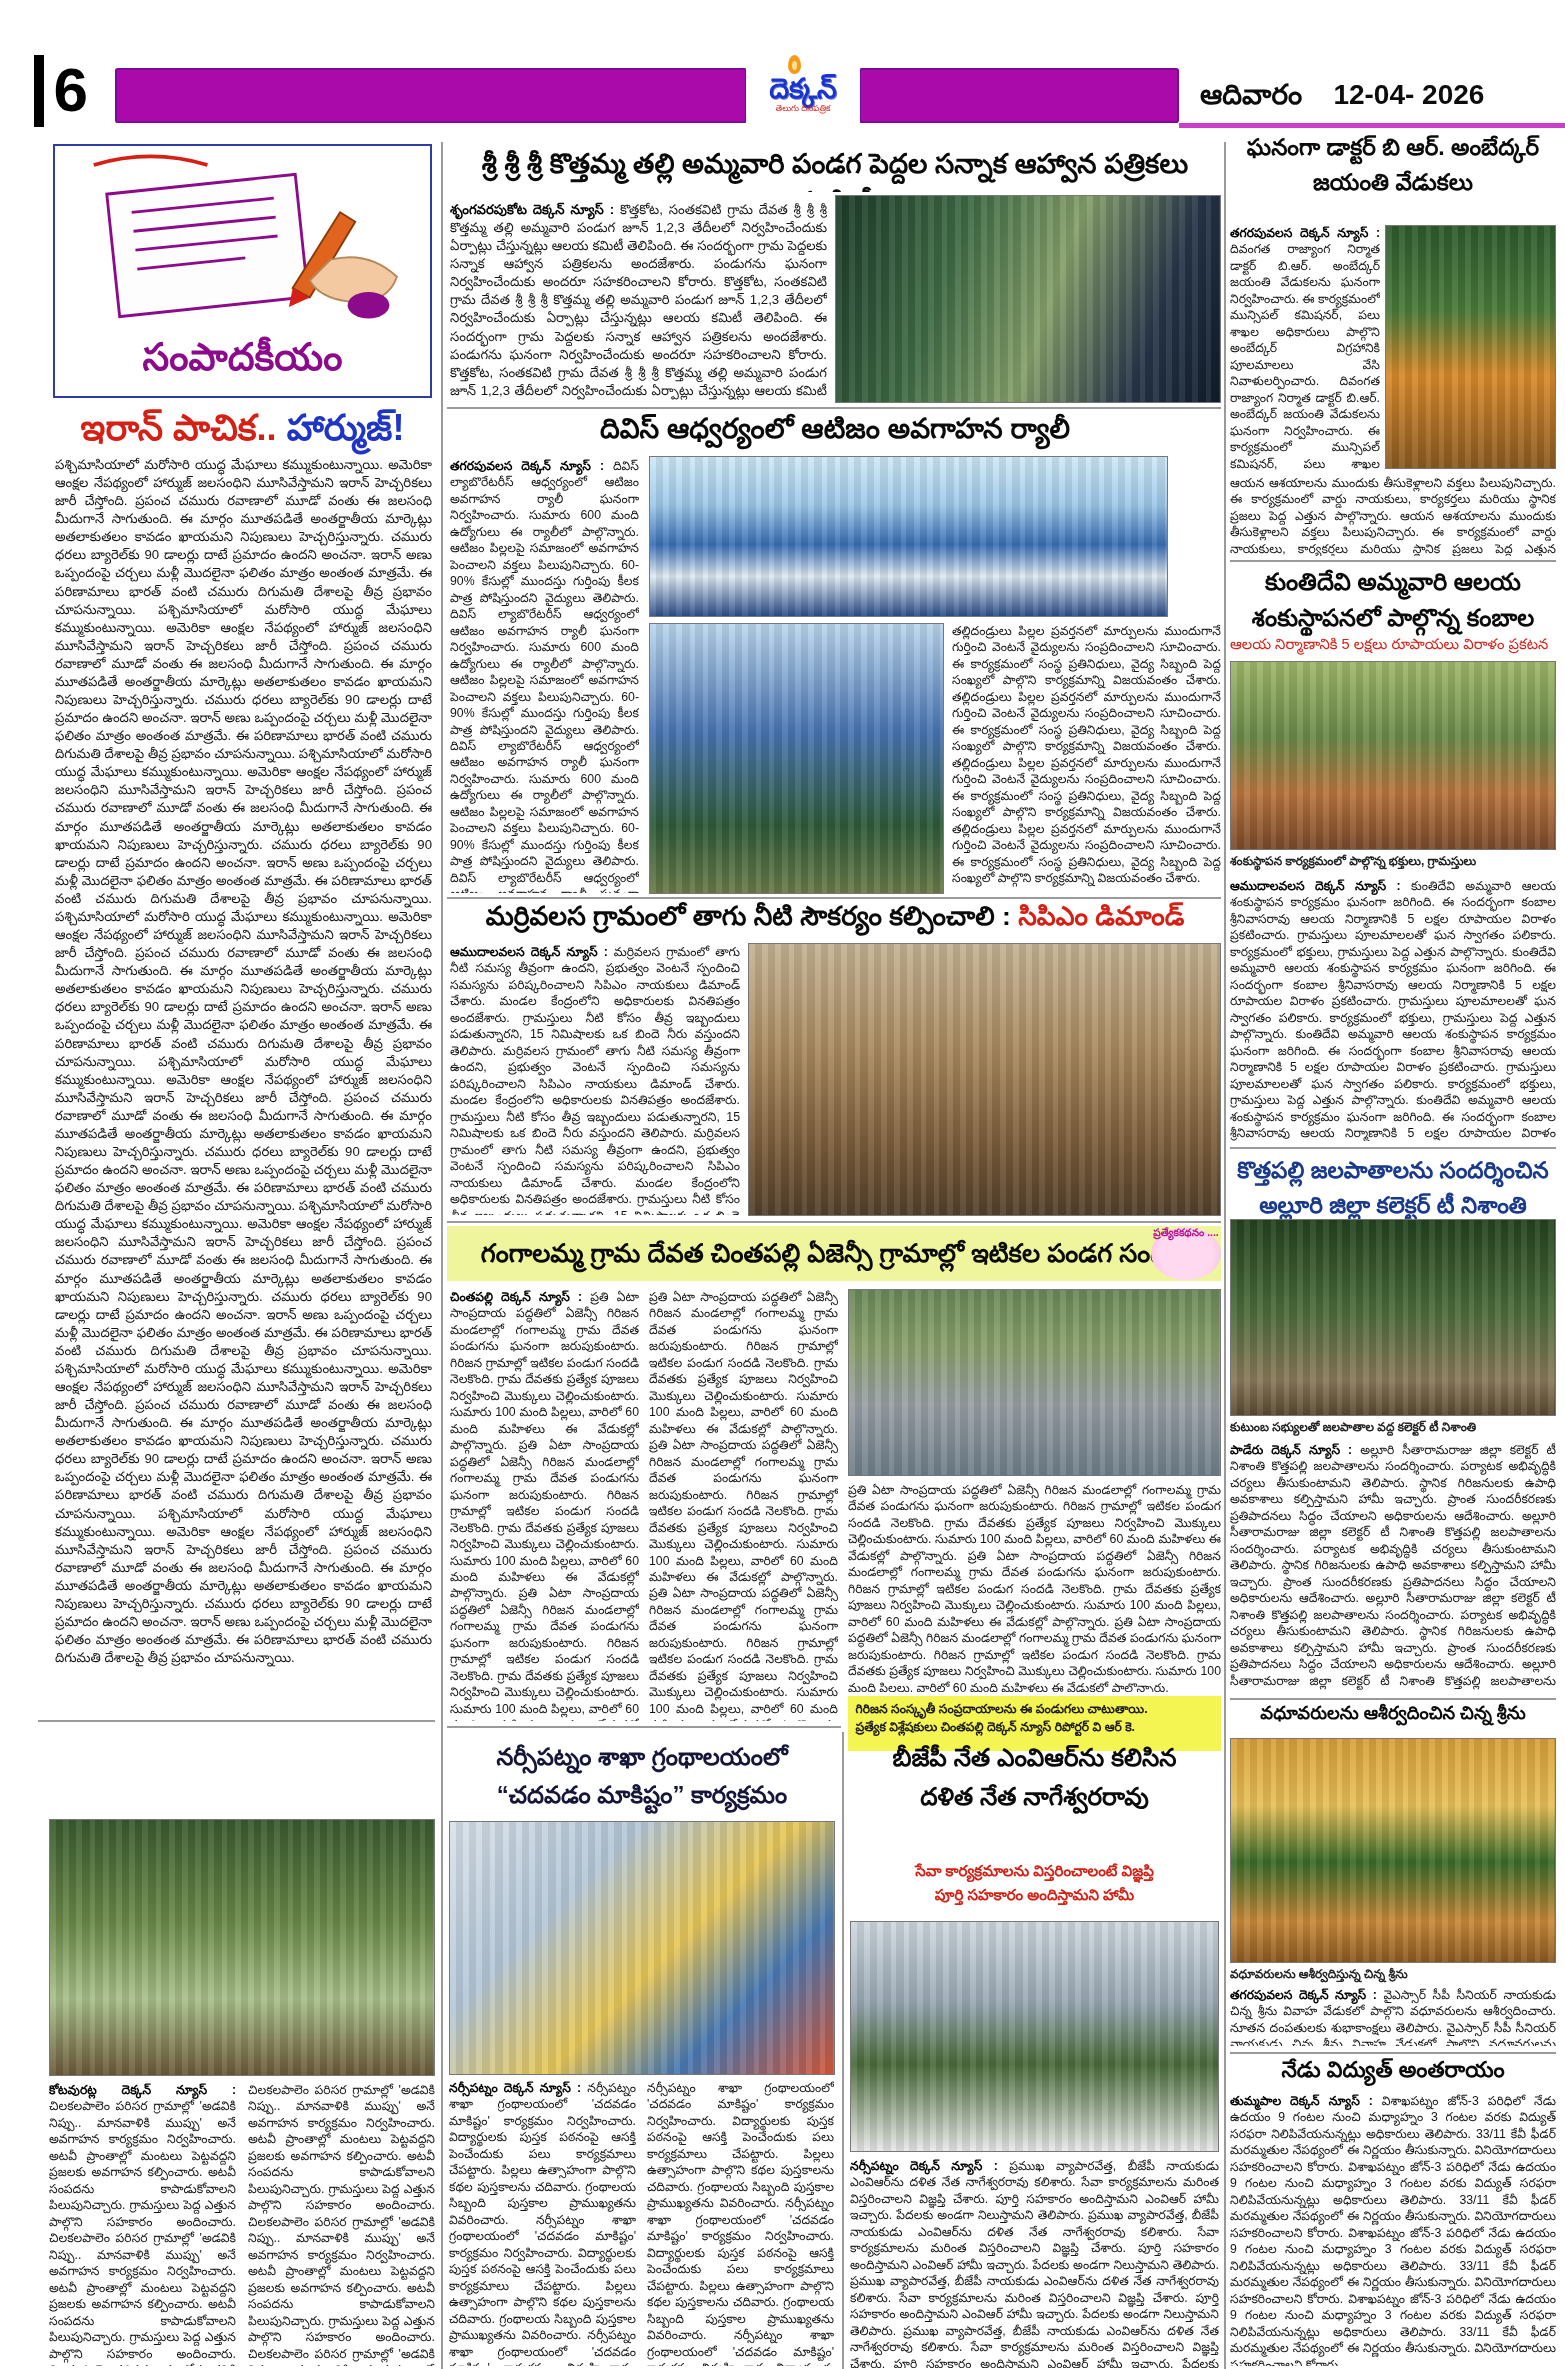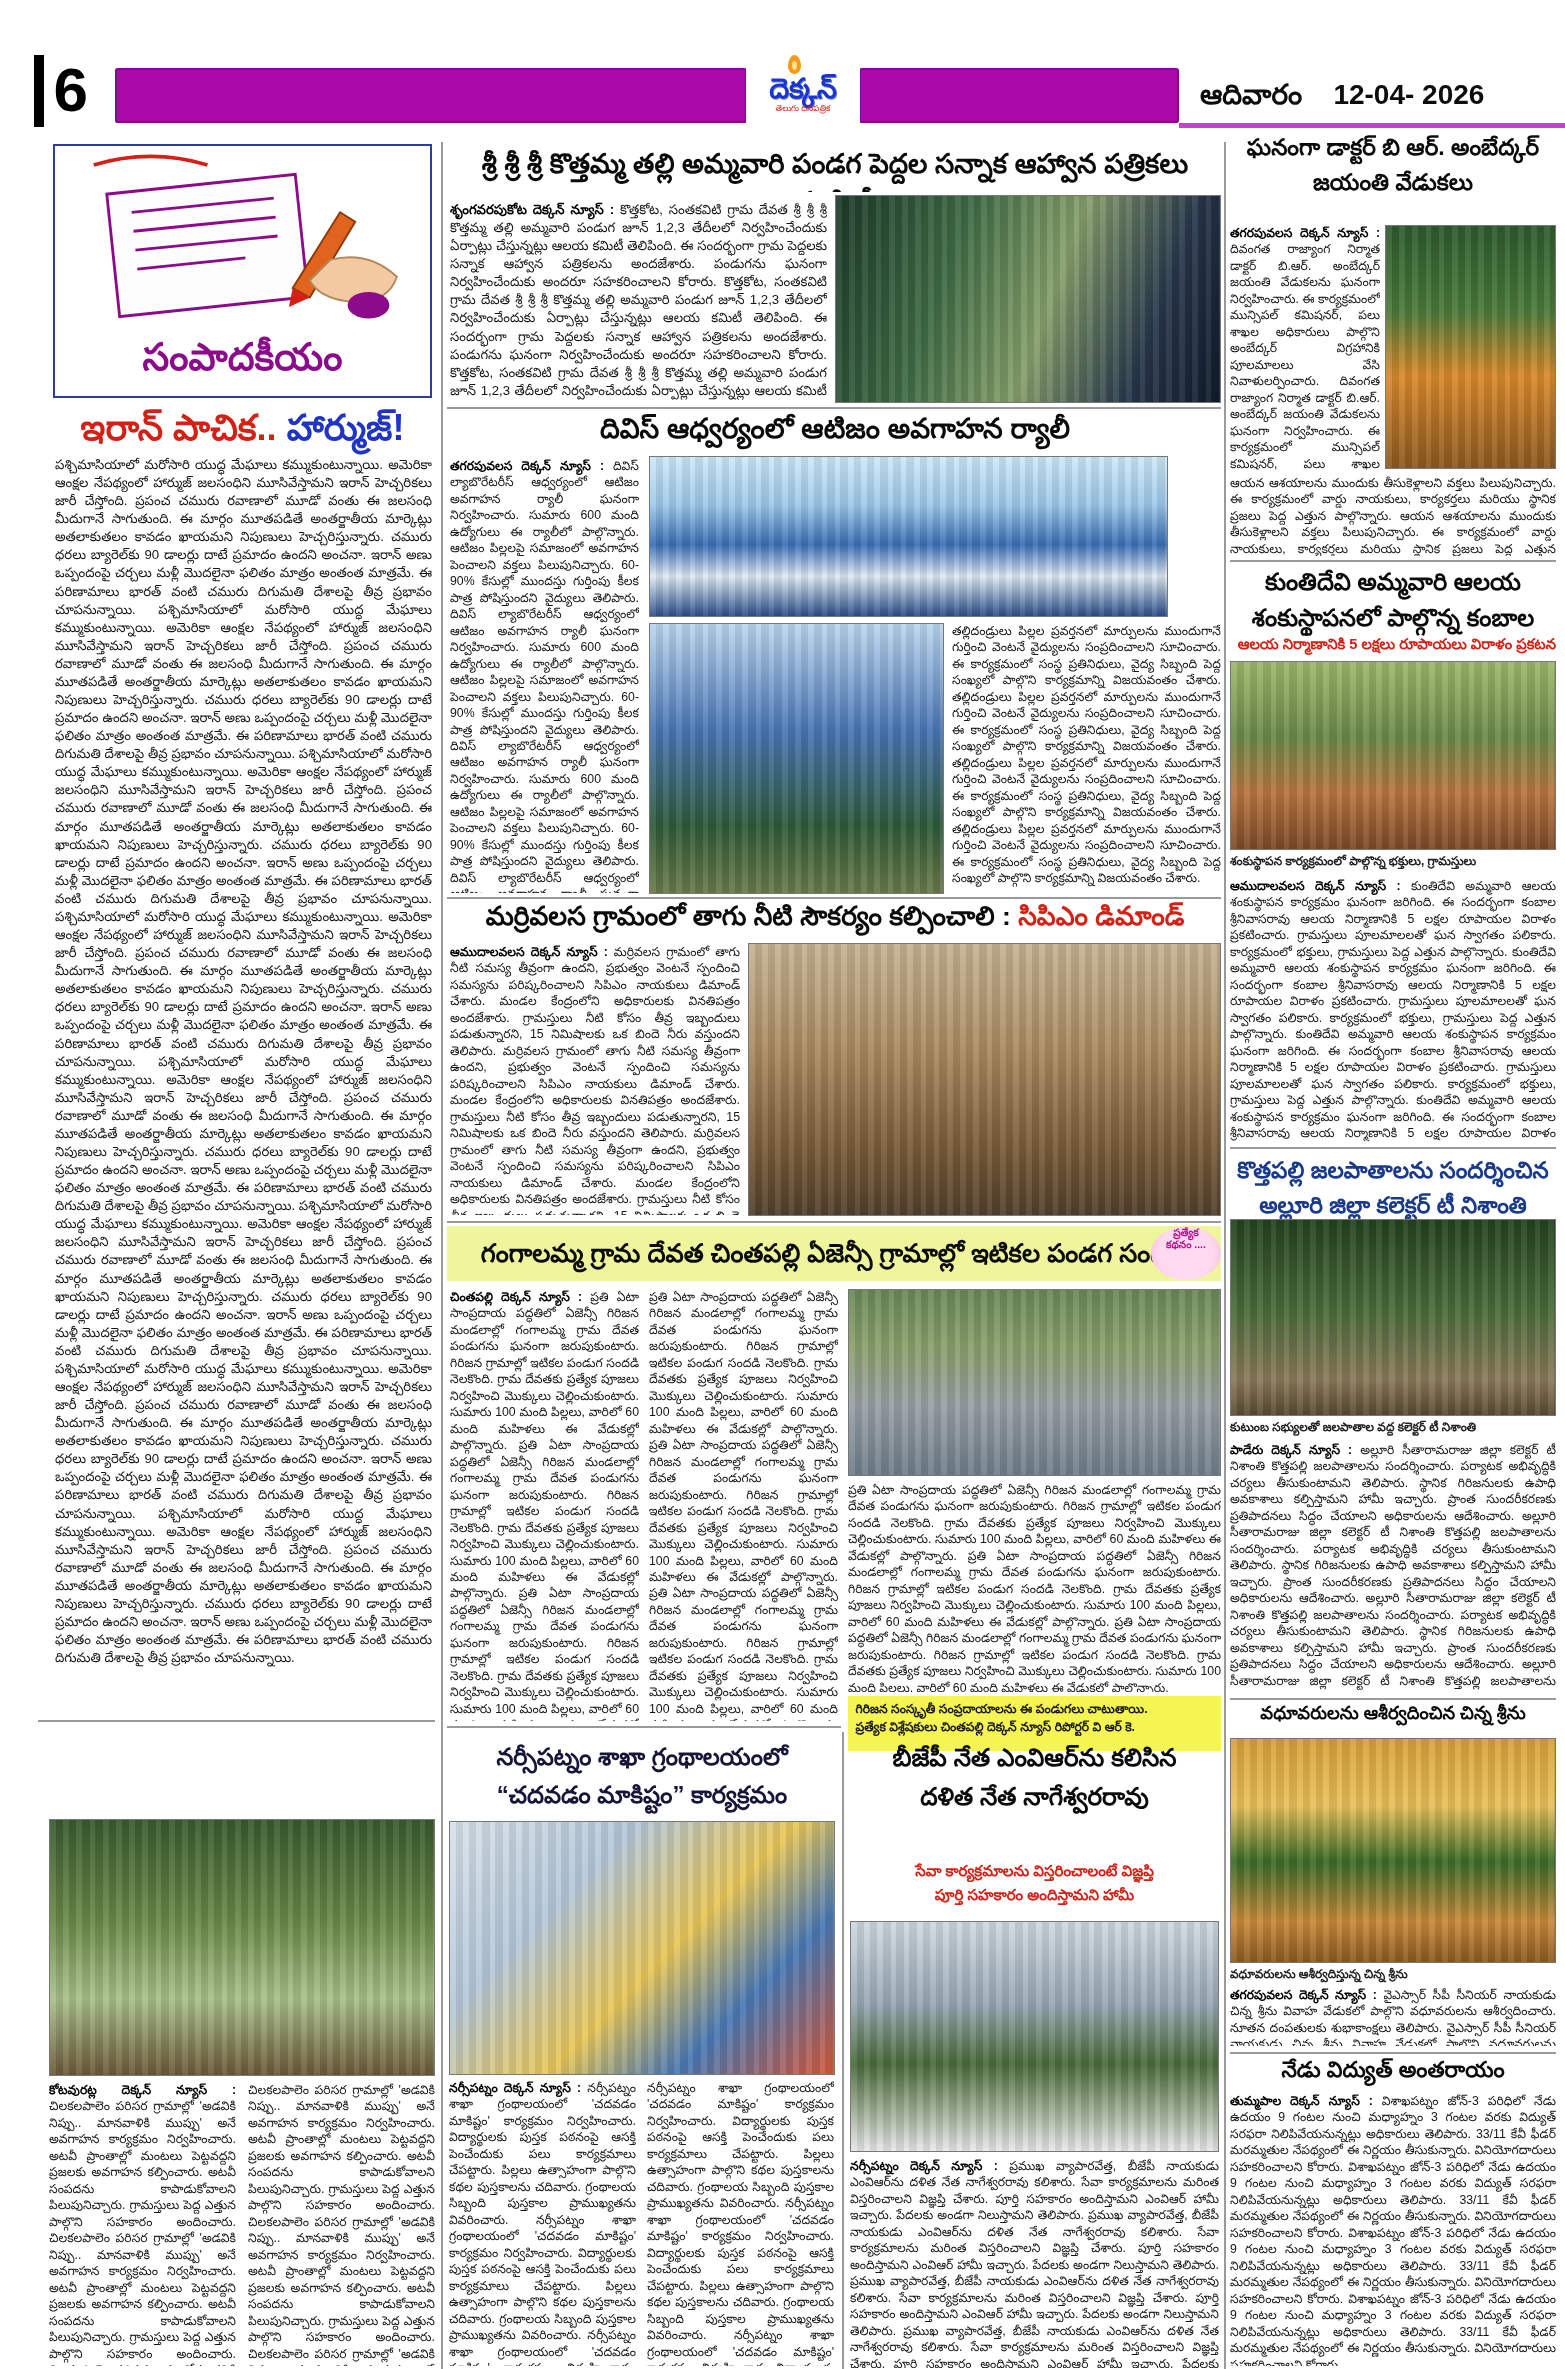--- a/index.html
+++ b/index.html
@@ -51,21 +51,21 @@
   .ph-chilaka{background:linear-gradient(180deg,#3a5b2f,#6b8a4a 40%,#a9c08a 70%,#6b5a3a);}
   .ph-narsi{background:linear-gradient(135deg,#d9e2ea,#b5c8d9 30%,#e8c85a 55%,#4a7ab5 75%,#d95a3a);}
   .ph-bjp{background:linear-gradient(180deg,#cfd9df,#9aa9b5 35%,#4a6b3a 62%,#e8e8e8);}
   .ph-wedding{background:linear-gradient(180deg,#d9a23a,#e8c05a 30%,#3a6b2a 55%,#c98a3a 82%,#8a5a22);}
   
   .band-yellow{background:#eef59d;}
   .note-yellow{background:#f4f453;font-size:12.3px;font-weight:bold;line-height:1.5;
                padding:3.8px 7.6px;box-sizing:border-box;color:#1a1a1a;}
   .badge{background:radial-gradient(circle,#ffd9ef 0 60%,#f7b7dd);border-radius:50%;
          color:#b3128d;font-weight:bold;font-size:10.4px;text-align:center;line-height:1.2;
-         display:flex;flex-direction:column;justify-content:flex-start;}
+         display:flex;flex-direction:row;justify-content:center;}
   .headbox-cream{background:#f7f7c9;}
 </style>
 </head>
 <body>
 
 <div class="page">
 
   <div class="abs pageno">6</div>
   <div class="abs pbar pbar-left"></div>
   <div class="abs pbar pbar-right"></div>
@@ -144,21 +144,21 @@
   <div class="abs photo ph-divis1" style="left:649px;top:456px;width:519px;height:161px;"></div>
   <div class="abs photo ph-divis2" style="left:649px;top:623px;width:295px;height:271px;"></div>
   <div class="abs body-sm" style="left:952px;top:623px;width:269px;height:271px;">
     <span>తల్లిదండ్రులు పిల్లల ప్రవర్తనలో మార్పులను ముందుగానే గుర్తించి వెంటనే వైద్యులను సంప్రదించాలని సూచించారు. ఈ కార్యక్రమంలో సంస్థ ప్రతినిధులు, వైద్య సిబ్బంది పెద్ద సంఖ్యలో పాల్గొని కార్యక్రమాన్ని విజయవంతం చేశారు. తల్లిదండ్రులు పిల్లల ప్రవర్తనలో మార్పులను ముందుగానే గుర్తించి వెంటనే వైద్యులను సంప్రదించాలని సూచించారు. ఈ కార్యక్రమంలో సంస్థ ప్రతినిధులు, వైద్య సిబ్బంది పెద్ద సంఖ్యలో పాల్గొని కార్యక్రమాన్ని విజయవంతం చేశారు. తల్లిదండ్రులు పిల్లల ప్రవర్తనలో మార్పులను ముందుగానే గుర్తించి వెంటనే వైద్యులను సంప్రదించాలని సూచించారు. ఈ కార్యక్రమంలో సంస్థ ప్రతినిధులు, వైద్య సిబ్బంది పెద్ద సంఖ్యలో పాల్గొని కార్యక్రమాన్ని విజయవంతం చేశారు. తల్లిదండ్రులు పిల్లల ప్రవర్తనలో మార్పులను ముందుగానే గుర్తించి వెంటనే వైద్యులను సంప్రదించాలని సూచించారు. ఈ కార్యక్రమంలో సంస్థ ప్రతినిధులు, వైద్య సిబ్బంది పెద్ద సంఖ్యలో పాల్గొని కార్యక్రమాన్ని విజయవంతం చేశారు.</span>
   </div>
 
   <div class="abs hl" style="left:1230px;top:564px;width:326px;font-size:24px;line-height:1.5;">
     <div>కుంతిదేవి అమ్మవారి ఆలయ</div>
     <div>శంకుస్థాపనలో పాల్గొన్న కంబాల</div>
   </div>
-  <div class="abs red" style="left:1230px;top:636px;width:326px;text-align:right;font-size:14.7px;font-weight:bold;">ఆలయ నిర్మాణానికి 5 లక్షలు రూపాయలు విరాళం ప్రకటన</div>
+  <div class="abs red" style="left:1230px;top:636px;width:326px;text-align:left;font-size:14.7px;font-weight:normal;">ఆలయ నిర్మాణానికి 5 లక్షలు రూపాయలు విరాళం ప్రకటన</div>
   <div class="abs photo ph-kunthidevi" style="left:1230px;top:661px;width:326px;height:189px;"></div>
   <div class="abs cap" style="left:1230px;top:854px;width:326px;">శంకుస్థాపన కార్యక్రమంలో పాల్గొన్న భక్తులు, గ్రామస్తులు</div>
   <div class="abs body-sm" style="left:1230px;top:878px;width:326px;height:263px;">
     <span class="dl">ఆముదాలవలస దెక్కన్ న్యూస్ :</span>
     <span>కుంతిదేవి అమ్మవారి ఆలయ శంకుస్థాపన కార్యక్రమం ఘనంగా జరిగింది. ఈ సందర్భంగా కంబాల శ్రీనివాసరావు ఆలయ నిర్మాణానికి 5 లక్షల రూపాయల విరాళం ప్రకటించారు. గ్రామస్తులు పూలమాలలతో ఘన స్వాగతం పలికారు. కార్యక్రమంలో భక్తులు, గ్రామస్తులు పెద్ద ఎత్తున పాల్గొన్నారు. కుంతిదేవి అమ్మవారి ఆలయ శంకుస్థాపన కార్యక్రమం ఘనంగా జరిగింది. ఈ సందర్భంగా కంబాల శ్రీనివాసరావు ఆలయ నిర్మాణానికి 5 లక్షల రూపాయల విరాళం ప్రకటించారు. గ్రామస్తులు పూలమాలలతో ఘన స్వాగతం పలికారు. కార్యక్రమంలో భక్తులు, గ్రామస్తులు పెద్ద ఎత్తున పాల్గొన్నారు. కుంతిదేవి అమ్మవారి ఆలయ శంకుస్థాపన కార్యక్రమం ఘనంగా జరిగింది. ఈ సందర్భంగా కంబాల శ్రీనివాసరావు ఆలయ నిర్మాణానికి 5 లక్షల రూపాయల విరాళం ప్రకటించారు. గ్రామస్తులు పూలమాలలతో ఘన స్వాగతం పలికారు. కార్యక్రమంలో భక్తులు, గ్రామస్తులు పెద్ద ఎత్తున పాల్గొన్నారు. కుంతిదేవి అమ్మవారి ఆలయ శంకుస్థాపన కార్యక్రమం ఘనంగా జరిగింది. ఈ సందర్భంగా కంబాల శ్రీనివాసరావు ఆలయ నిర్మాణానికి 5 లక్షల రూపాయల విరాళం ప్రకటించారు. గ్రామస్తులు పూలమాలలతో ఘన స్వాగతం పలికారు. కార్యక్రమంలో భక్తులు, గ్రామస్తులు పెద్ద ఎత్తున పాల్గొన్నారు.</span>
   </div>
 
   <div class="abs hl" style="left:447px;top:901px;width:776px;height:38px;font-size:26.5px;">
     <span>మర్రివలస గ్రామంలో తాగు నీటి సౌకర్యం కల్పించాలి : </span><span class="red">సిపిఎం డిమాండ్</span>
   </div>

